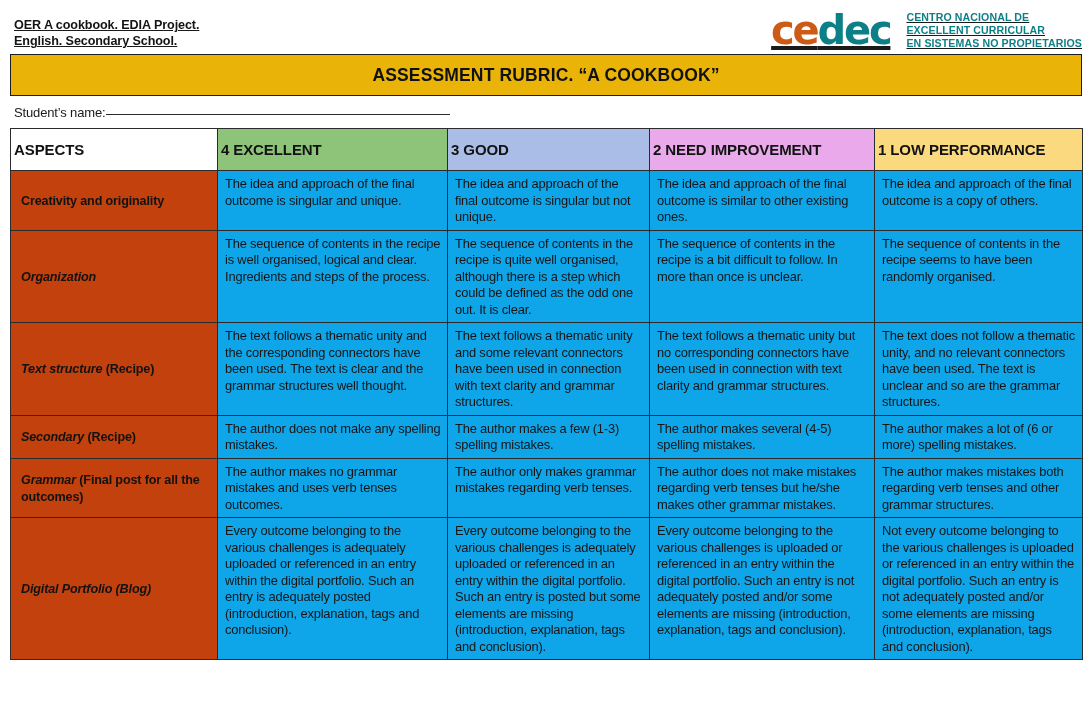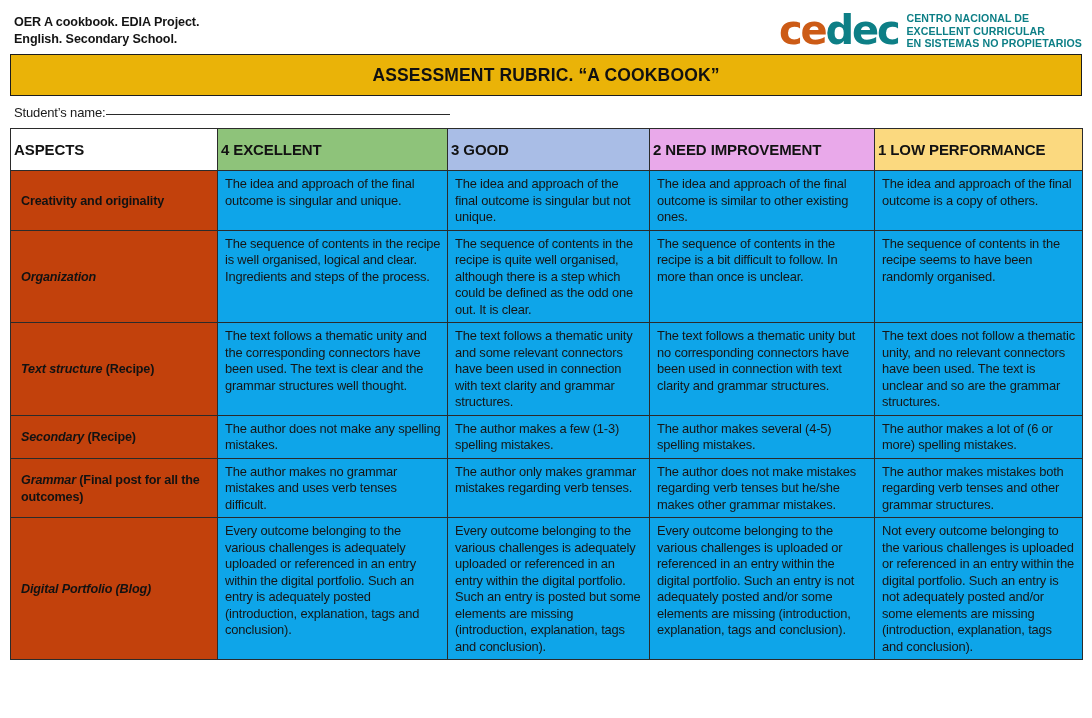--- a/index.html
+++ b/index.html
@@ -20,40 +20,41 @@
     position: relative;
     width: 1092px;
     height: 718px;
     box-sizing: border-box;
     padding: 0;
   }
 
   
   .doc-header {
     display: flex;
-    align-items: center;
+    align-items: flex-end;
     justify-content: space-between;
     padding: 8px 10px 0 14px;
     height: 50px;
     box-sizing: border-box;
+    text-decoration: underline;
   }
   .doc-meta {
     font-size: 12.6px;
     font-weight: bold;
     line-height: 1.32;
     letter-spacing: -0.1px;
     color: #141414;
     padding-top: 3px;
   }
   .doc-meta div { white-space: nowrap; }
 
   .brand {
     display: flex;
     align-items: center;
-    gap: 8px;
+    gap: 16px;
     padding-top: 2px;
   }
   .brand-word {
     font-family: "DejaVu Sans", sans-serif;
     font-size: 40px;
     font-weight: bold;
     letter-spacing: -2.2px;
     line-height: 1;
   }
   .brand-word .o { color: #cc5b16; }
@@ -233,21 +234,21 @@
       <tr>
         <td class="aspect"><span class="ital-holder" style="font-style: italic;">Secondary</span><span> (Recipe)</span></td>
         <td class="level">The author does not make any spelling mistakes.</td>
         <td class="level">The author makes a few (1-3) spelling mistakes.</td>
         <td class="level">The author makes several (4-5) spelling mistakes.</td>
         <td class="level">The author makes a lot of (6 or more) spelling mistakes.</td>
       </tr>
 
       <tr>
         <td class="aspect"><span class="ital-holder" style="font-style: italic;">Grammar</span><span> (Final post for all the outcomes)</span></td>
-        <td class="level">The author makes no grammar mistakes and uses verb tenses difficult.</td>
+        <td class="level">The author makes no grammar mistakes and uses verb tenses outcomes.</td>
         <td class="level">The author only makes grammar mistakes regarding verb tenses.</td>
         <td class="level">The author does not make mistakes regarding verb tenses but he/she makes other grammar mistakes.</td>
         <td class="level">The author makes mistakes both regarding verb tenses and other grammar structures.</td>
       </tr>
 
       <tr>
         <td class="aspect"><span class="ital-holder" style="font-style: italic;">Digital Portfolio (Blog)</span><span></span></td>
         <td class="level">Every outcome belonging to the various challenges is adequately uploaded or referenced in an entry within the digital portfolio. Such an entry is adequately posted (introduction, explanation, tags and conclusion).</td>
         <td class="level">Every outcome belonging to the various challenges is adequately uploaded or referenced in an entry within the digital portfolio. Such an entry is posted but some elements are missing (introduction, explanation, tags and conclusion).</td>
         <td class="level">Every outcome belonging to the various challenges is uploaded or referenced in an entry within the digital portfolio. Such an entry is not adequately posted and/or some elements are missing (introduction, explanation, tags and conclusion).</td>

